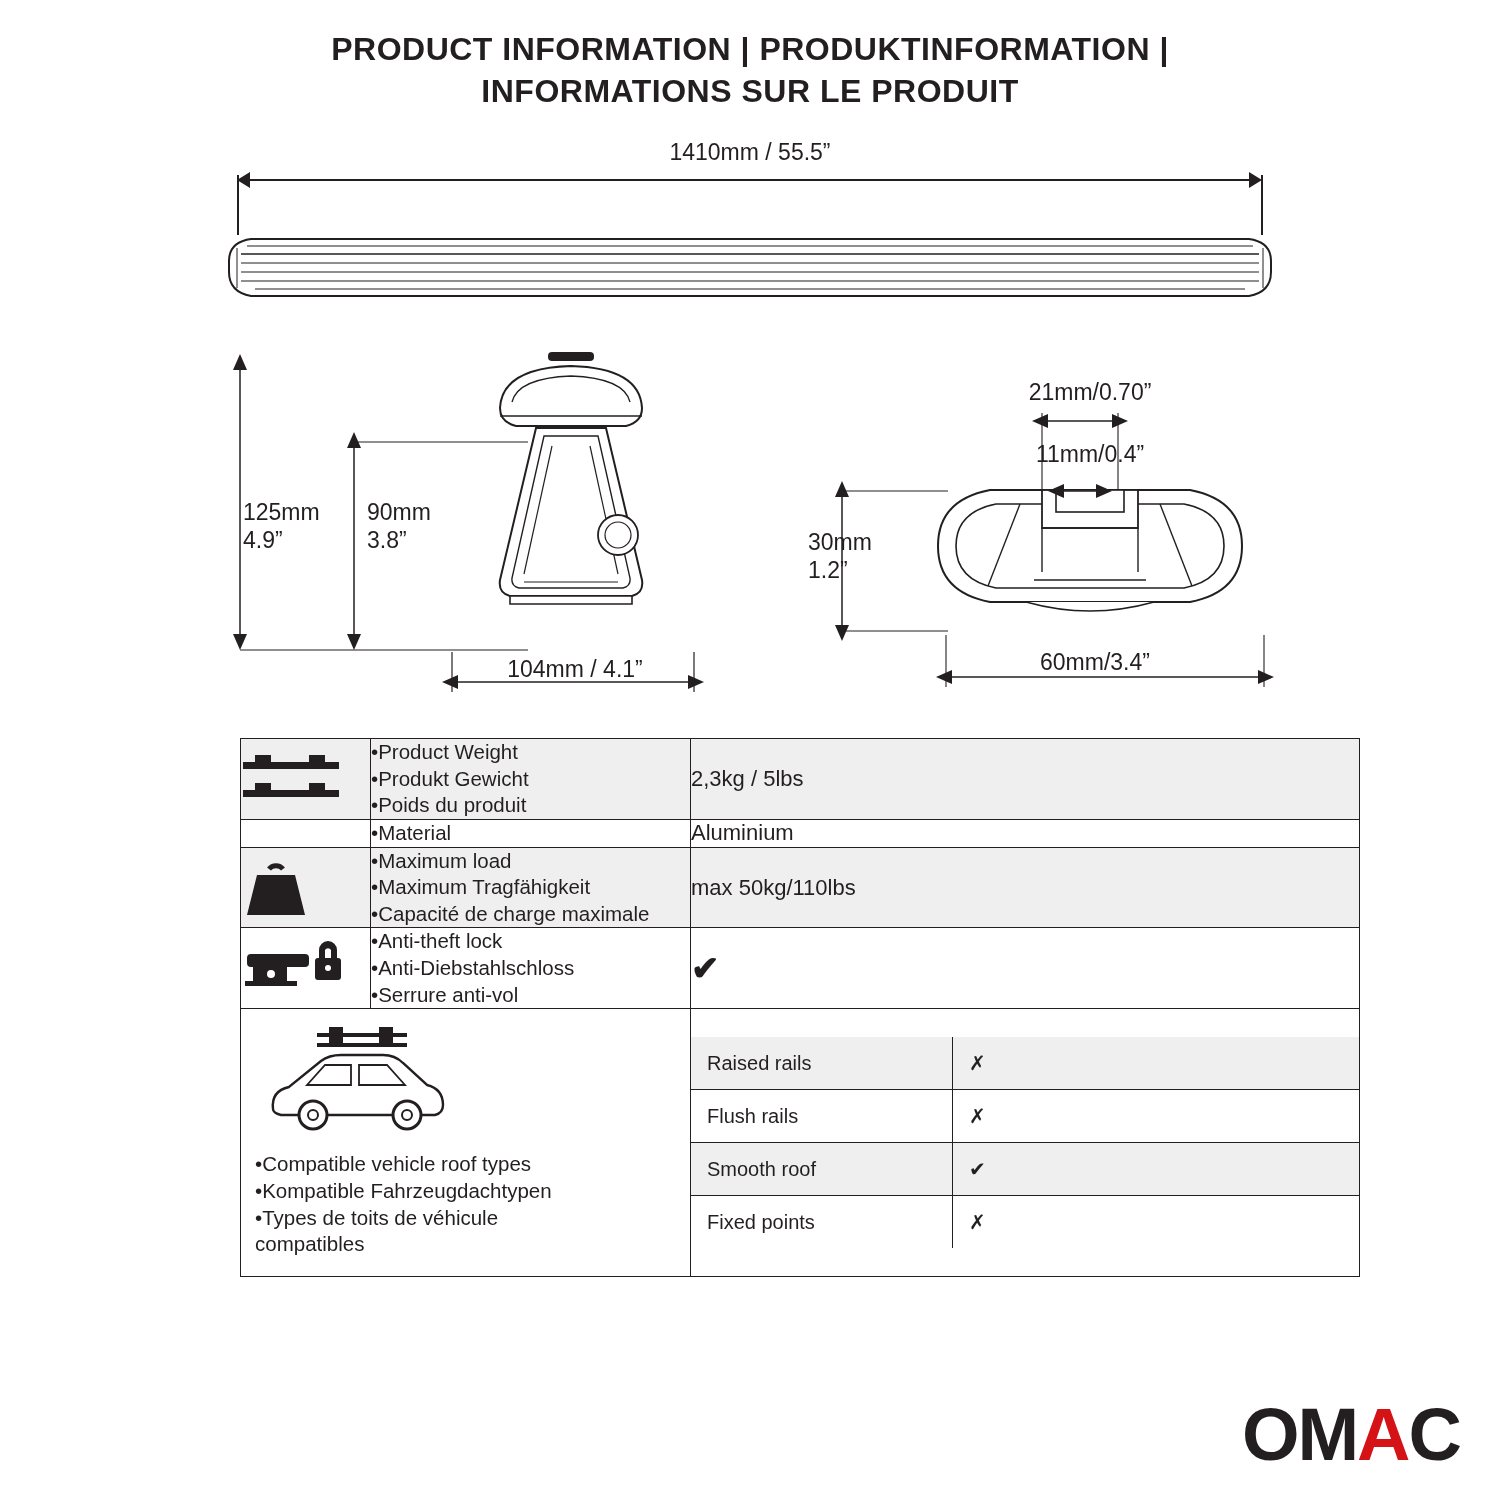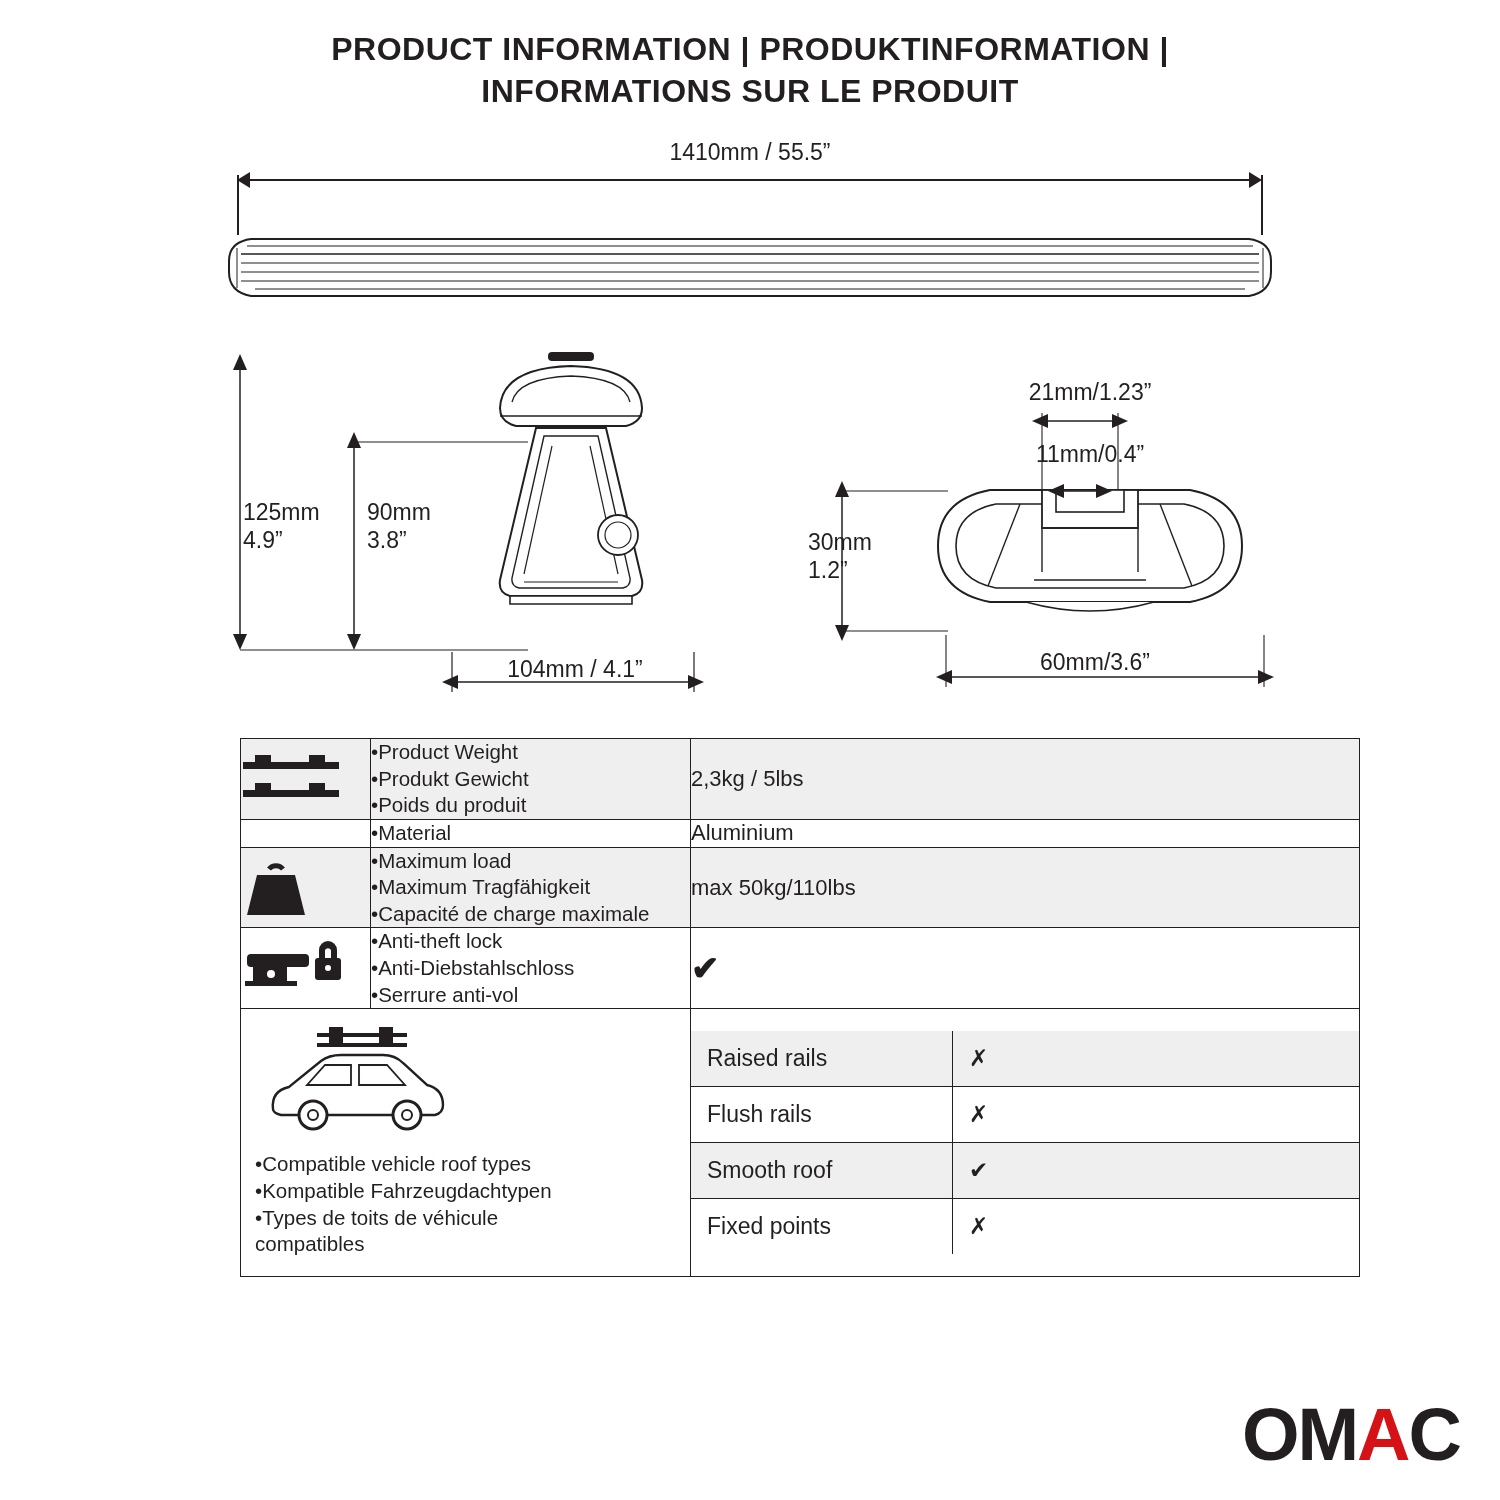--- a/index.html
+++ b/index.html
@@ -61,21 +61,21 @@
     vertical-align:middle;
     padding:0;
   }
   .cell-pad{padding:10px 14px;}
   .txtcell{font-size:20.5px;line-height:1.3;}
   .valcell{font-size:22px;padding-left:22px;}
   .shade{background:#efefef;}
   .icon-cell{width:130px;text-align:center;vertical-align:middle;}
   .chk{font-size:34px;font-weight:bold;line-height:1;}
   .sub-table{width:100%;border-collapse:collapse;table-layout:fixed;}
-  .sub-table td{border:1.5px solid #231f20;font-size:23px;padding:14px 16px;}
+  .sub-table td{border:1.5px solid #231f20;font-size:20px;padding:14px 16px;}
   .sub-table td.first{border-left:none;}
   .sub-table tr:first-child td{border-top:none;}
   .sub-table tr:last-child td{border-bottom:none;}
   .sub-table td.last{border-right:none;width:56%;}
   .mark{font-size:22px;}
 
   
   .logo{
     position:absolute;right:40px;bottom:28px;
     font-size:74px;font-weight:bold;letter-spacing:-2px;
@@ -217,27 +217,27 @@
       <line x1="22" y1="236" x2="128" y2="236" stroke="#231f20" stroke-width="1.1"></line>
 
       <line x1="126" y1="282" x2="444" y2="282" stroke="#231f20" stroke-width="1.5"></line>
       <polygon points="116,282 132,275 132,289" fill="#231f20"></polygon>
       <polygon points="454,282 438,275 438,289" fill="#231f20"></polygon>
       <line x1="126" y1="240" x2="126" y2="292" stroke="#231f20" stroke-width="1.1"></line>
       <line x1="444" y1="240" x2="444" y2="292" stroke="#231f20" stroke-width="1.1"></line>
     </svg>
   </div>
 
-  <div class="lbl center" style="left:960px;top:378px;width:260px;">21mm/1.23”</div>
+  <div class="lbl center" style="left:960px;top:378px;width:260px;">21mm/0.70”</div>
   <div class="lbl center" style="left:960px;top:440px;width:260px;">11mm/0.4”</div>
   <div class="lbl" style="left:808px;top:528px;">
     <span>30mm</span><br>
     <span>1.2”</span>
   </div>
-  <div class="lbl center" style="left:930px;top:648px;width:330px;">60mm/3.6”</div>
+  <div class="lbl center" style="left:930px;top:648px;width:330px;">60mm/3.4”</div>
 
   <table class="spec-table">
     <colgroup>
       <col style="width:130px;">
       <col style="width:320px;">
       <col>
     </colgroup>
 
     <tbody>
         <tr>

